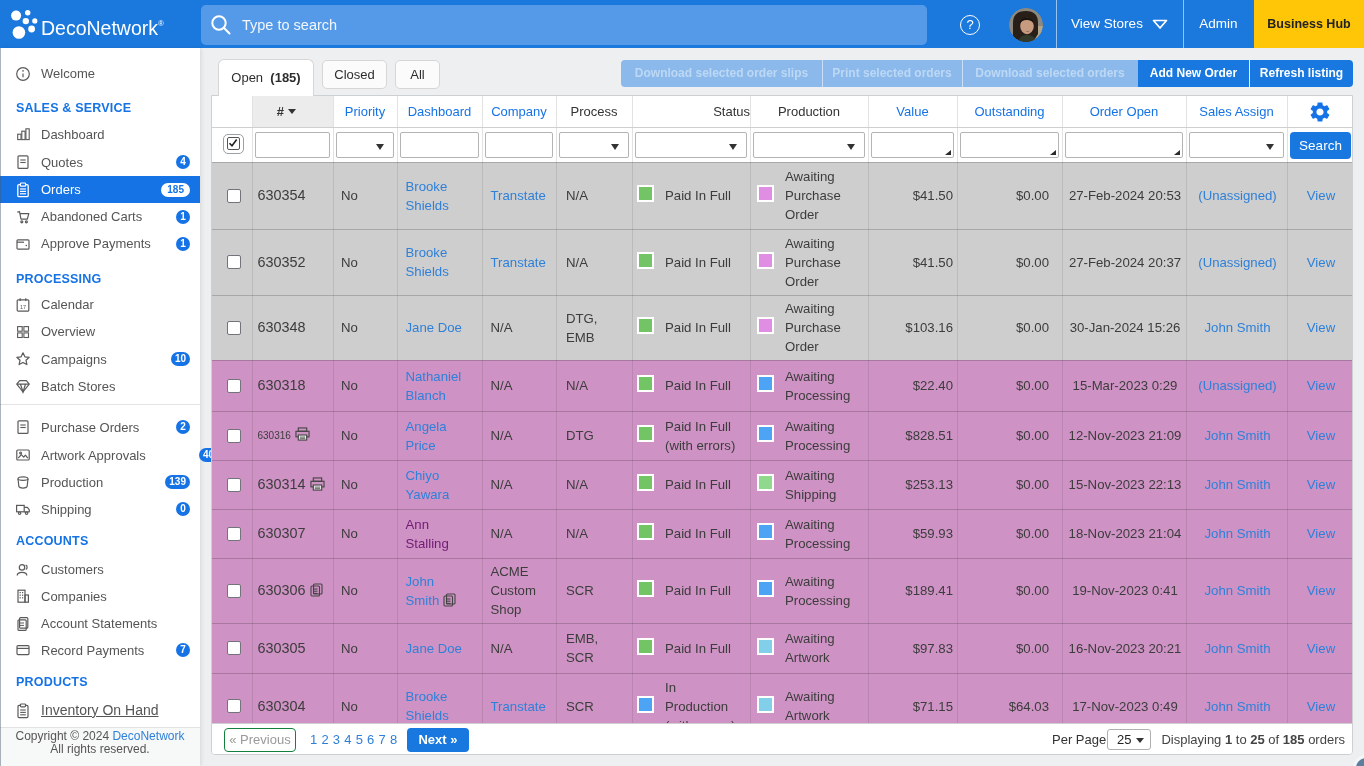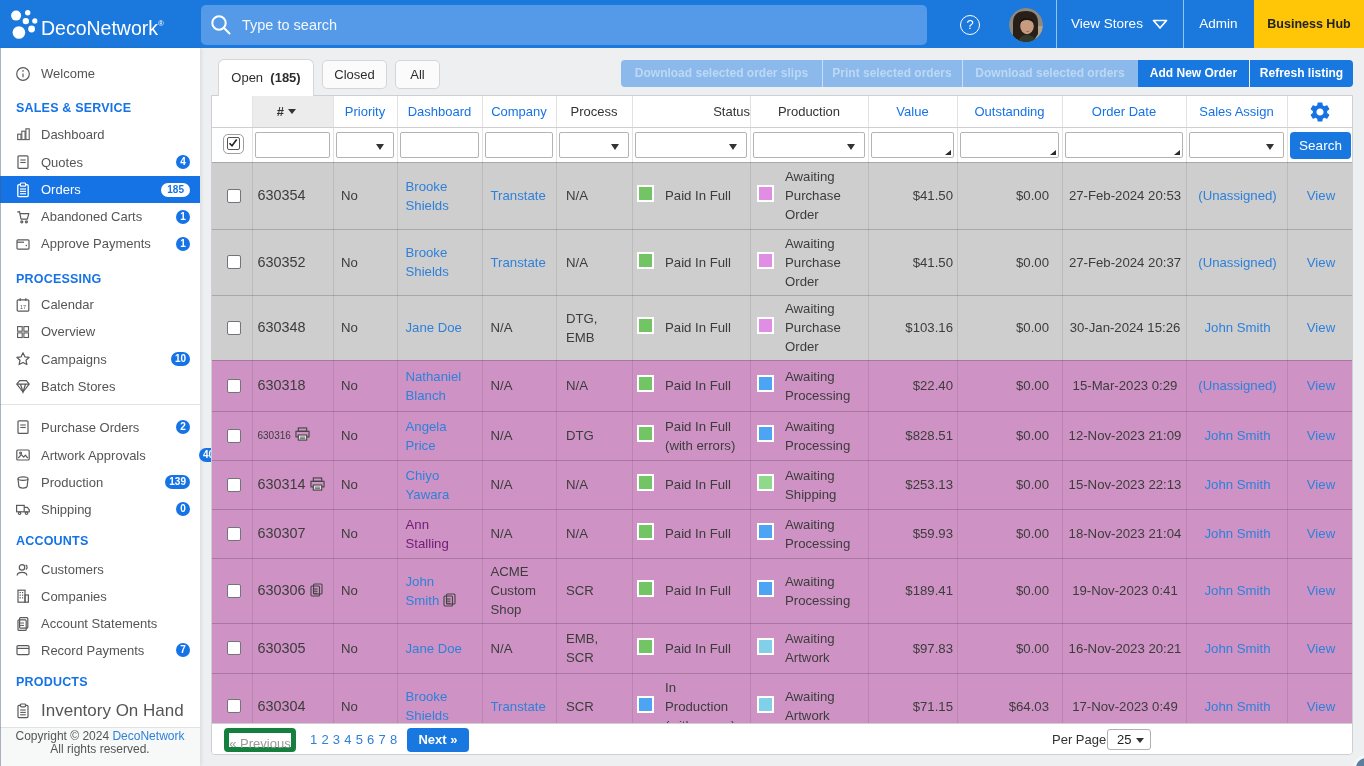--- a/index.html
+++ b/index.html
@@ -267,21 +267,21 @@
 <div class="a" style="left:0;top:697.0px;width:200px;height:27px;">
     <span style="position:absolute;left:15px;top:5.5px;">
       <svg width="16" height="16" viewBox="0 0 16 16">
         <rect x="3" y="2.4" width="10" height="12.2" rx="1" fill="none" stroke="#5a5a5a" stroke-width="1.2"></rect>
         <rect x="5.5" y="1" width="5" height="2.8" rx="0.8" fill="#fff" stroke="#5a5a5a" stroke-width="1.2"></rect>
         <line x1="5.2" y1="7" x2="10.8" y2="7" stroke="#5a5a5a" stroke-width="1.1"></line>
         <line x1="5.2" y1="9.4" x2="10.8" y2="9.4" stroke="#5a5a5a" stroke-width="1.1"></line>
         <line x1="5.2" y1="11.8" x2="10.8" y2="11.8" stroke="#5a5a5a" stroke-width="1.1"></line>
       </svg>
     </span>
-    <span style="position:absolute;left:41px;top:0;line-height:27px;font-size:17px;color:#555555;">Inventory On Hand</span>
+    <span style="position:absolute;left:41px;top:0;line-height:27px;font-size:14px;color:#555555;text-decoration:underline;">Inventory On Hand</span>
   </div>
 <div class="a" style="left:0;top:727px;width:200px;height:39px;background:#f7f8f8;border-top:1px solid #e2e2e2;"></div>
 <div class="a" style="left:0;top:730px;width:200px;height:13px;font-size:12px;color:#555;text-align:center;line-height:13px;">Copyright © 2024 <span style="color:#2f80d9">DecoNetwork</span></div>
 <div class="a" style="left:0;top:743px;width:200px;height:13px;font-size:12px;color:#555;text-align:center;line-height:13px;">All rights reserved.</div>
 <div class="a" style="left:0;top:48px;width:1px;height:718px;background:rgba(70,90,110,0.45);"></div>
 <div class="a" style="z-index:5;left:218px;top:59px;width:96px;height:37px;background:#fff;border:1px solid #d6d6d6;border-bottom:none;border-radius:6px 6px 0 0;text-align:center;line-height:36px;font-size:13px;color:#2d2d2d;">Open&nbsp; <b>(185)</b></div>
 <div class="a" style="left:322px;top:59.5px;width:65px;height:29px;background:#fbfbfb;border:1px solid #d6d6d6;border-radius:5px;text-align:center;line-height:27px;font-size:13px;color:#2d2d2d;">Closed</div>
 <div class="a" style="left:395px;top:59.5px;width:45px;height:29px;background:#fbfbfb;border:1px solid #d6d6d6;border-radius:5px;text-align:center;line-height:27px;font-size:13px;color:#2d2d2d;">All</div>
 <div class="a" style="left:621px;top:60px;width:517px;height:27px;background:#8bb9ec;border-radius:4px 0 0 4px;"></div>
 <div class="a" style="left:621px;top:60px;width:201px;height:27px;color:#bdd8f4;font-size:12px;font-weight:bold;line-height:27px;text-align:center;">Download selected order slips</div>
@@ -295,21 +295,21 @@
 <div class="a" style="left:39.5px;top:0;width:81.5px;height:31px;background:#ececec;"></div>
 <div class="a" style="left:33.5px;top:0;width:81.5px;height:31px;line-height:31px;text-align:center;font-size:13px;"><b style="color:#333">#</b> <span style="display:inline-block;width:0;height:0;border-left:4px solid transparent;border-right:4px solid transparent;border-top:5px solid #333;vertical-align:2px;"></span></div>
 <div class="a" style="left:121.0px;top:0;width:64.0px;height:31px;line-height:31px;text-align:center;font-size:13px;color:#1673e6;">Priority</div>
 <div class="a" style="left:185.0px;top:0;width:85.0px;height:31px;line-height:31px;text-align:center;font-size:13px;color:#1673e6;">Dashboard</div>
 <div class="a" style="left:270.0px;top:0;width:74.0px;height:31px;line-height:31px;text-align:center;font-size:13px;color:#1673e6;">Company</div>
 <div class="a" style="left:344.0px;top:0;width:76.0px;height:31px;line-height:31px;text-align:center;font-size:13px;color:#333;">Process</div>
 <div class="a" style="left:420.0px;top:0;width:118.0px;height:31px;line-height:31px;text-align:right;font-size:13px;color:#333;">Status</div>
 <div class="a" style="left:538.0px;top:0;width:118.0px;height:31px;line-height:31px;text-align:center;font-size:13px;color:#333;">Production</div>
 <div class="a" style="left:656.0px;top:0;width:89.0px;height:31px;line-height:31px;text-align:center;font-size:13px;color:#1673e6;">Value</div>
 <div class="a" style="left:745.0px;top:0;width:105.0px;height:31px;line-height:31px;text-align:center;font-size:13px;color:#1673e6;">Outstanding</div>
-<div class="a" style="left:850.0px;top:0;width:124.0px;height:31px;line-height:31px;text-align:center;font-size:13px;color:#1673e6;">Order Date</div>
+<div class="a" style="left:850.0px;top:0;width:124.0px;height:31px;line-height:31px;text-align:center;font-size:13px;color:#1673e6;">Order Open</div>
 <div class="a" style="left:974.0px;top:0;width:101.0px;height:31px;line-height:31px;text-align:center;font-size:13px;color:#1673e6;">Sales Assign</div>
 <div class="a" style="left:1096.0px;top:4px;width:24px;height:24px;">
       <svg width="24" height="24" viewBox="0 0 24 24">
         <path fill="#1673e6" d="M19.14,12.94c0.04-0.3,0.06-0.61,0.06-0.94c0-0.32-0.02-0.64-0.07-0.94l2.03-1.58c0.18-0.14,0.23-0.41,0.12-0.61 l-1.92-3.32c-0.12-0.22-0.37-0.29-0.59-0.22l-2.39,0.96c-0.5-0.38-1.03-0.7-1.62-0.94L14.4,2.81c-0.04-0.24-0.24-0.41-0.48-0.41 h-3.84c-0.24,0-0.43,0.17-0.47,0.41L9.25,5.35C8.66,5.59,8.12,5.92,7.63,6.29L5.24,5.33c-0.22-0.08-0.47,0-0.59,0.22L2.74,8.87 C2.62,9.08,2.66,9.34,2.86,9.48l2.03,1.58C4.84,11.36,4.8,11.69,4.8,12s0.02,0.64,0.07,0.94l-2.03,1.58 c-0.18,0.14-0.23,0.41-0.12,0.61l1.92,3.32c0.12,0.22,0.37,0.29,0.59,0.22l2.39-0.96c0.5,0.38,1.03,0.7,1.62,0.94l0.36,2.54 c0.05,0.24,0.24,0.41,0.48,0.41h3.84c0.24,0,0.44-0.17,0.47-0.41l0.36-2.54c0.59-0.24,1.13-0.56,1.62-0.94l2.39,0.96 c0.22,0.08,0.47,0,0.59-0.22l1.92-3.32c0.12-0.22,0.07-0.47-0.12-0.61L19.14,12.94z M12,15.6c-1.98,0-3.6-1.62-3.6-3.6 s1.62-3.6,3.6-3.6s3.6,1.62,3.6,3.6S13.98,15.6,12,15.6z"></path>
       </svg>
     </div>
 <div class="a" style="left:39.5px;top:0;width:1px;height:66px;background:#e2e2e2;"></div>
 <div class="a" style="left:121.0px;top:0;width:1px;height:66px;background:#e2e2e2;"></div>
 <div class="a" style="left:185.0px;top:0;width:1px;height:66px;background:#e2e2e2;"></div>
 <div class="a" style="left:270.0px;top:0;width:1px;height:66px;background:#e2e2e2;"></div>
@@ -554,19 +554,20 @@
 <div class="a" style="left:270.0px;top:66px;width:1px;height:561px;background:rgba(0,0,0,0.09);"></div>
 <div class="a" style="left:344.0px;top:66px;width:1px;height:561px;background:rgba(0,0,0,0.09);"></div>
 <div class="a" style="left:420.0px;top:66px;width:1px;height:561px;background:rgba(0,0,0,0.09);"></div>
 <div class="a" style="left:538.0px;top:66px;width:1px;height:561px;background:rgba(0,0,0,0.09);"></div>
 <div class="a" style="left:656.0px;top:66px;width:1px;height:561px;background:rgba(0,0,0,0.09);"></div>
 <div class="a" style="left:745.0px;top:66px;width:1px;height:561px;background:rgba(0,0,0,0.09);"></div>
 <div class="a" style="left:850.0px;top:66px;width:1px;height:561px;background:rgba(0,0,0,0.09);"></div>
 <div class="a" style="left:974.0px;top:66px;width:1px;height:561px;background:rgba(0,0,0,0.09);"></div>
 <div class="a" style="left:1075.0px;top:66px;width:1px;height:561px;background:rgba(0,0,0,0.09);"></div>
 <div class="a" style="left:0;top:627px;width:1140px;height:33px;background:#fff;border-top:1px solid #cfcfcf;"></div>
-<div class="a" style="left:12px;top:631.5px;width:72px;height:24px;border:5px solid #15803d;border-radius:4px;background:#fff;color:#9a9a9a;font-size:13px;line-height:22px;text-align:center;">« Previous</div>
+<div class="a" style="left:12px;top:631.5px;width:72px;height:24px;border:1px solid #15803d;border-radius:4px;background:#fff;color:#9a9a9a;font-size:13px;line-height:22px;text-align:center;">« Previous</div>
 <div class="a" style="left:98px;top:631.5px;height:24px;line-height:24px;font-size:13px;color:#2f80d9;"><span style="margin-right:4.2px;">1</span><span style="margin-right:4.2px;">2</span><span style="margin-right:4.2px;">3</span><span style="margin-right:4.2px;">4</span><span style="margin-right:4.2px;">5</span><span style="margin-right:4.2px;">6</span><span style="margin-right:4.2px;">7</span><span style="margin-right:4.2px;">8</span></div>
 <div class="a" style="left:195px;top:631.5px;width:62px;height:24px;background:#1878df;border-radius:4px;color:#fff;font-size:13px;font-weight:bold;line-height:24px;text-align:center;">Next »</div>
 <div class="a" style="left:840px;top:631.5px;height:24px;line-height:24px;font-size:13px;color:#333;">Per Page</div>
 <div class="a" style="left:895px;top:633px;width:44px;height:21px;border:1px solid #b0b0b0;border-radius:3px;background:#fff;color:#222;font-size:13px;line-height:19px;text-align:left;padding-left:9px;">25<span style="position:absolute;right:6px;top:8px;width:0;height:0;border-left:4px solid transparent;border-right:4px solid transparent;border-top:5px solid #333;"></span></div>
+<div class="a" style="left:948px;top:631.5px;width:185px;height:24px;line-height:24px;font-size:13px;color:#444;text-align:right;">Displaying <b>1</b> to <b>25</b> of <b>185</b> orders</div>
 </div>
 <div class="a" style="left:1353px;top:755px;width:26px;height:26px;border-radius:50%;background:#5d7f9d;border:3px solid #f4f7f9;"></div>
 
 </body></html>

